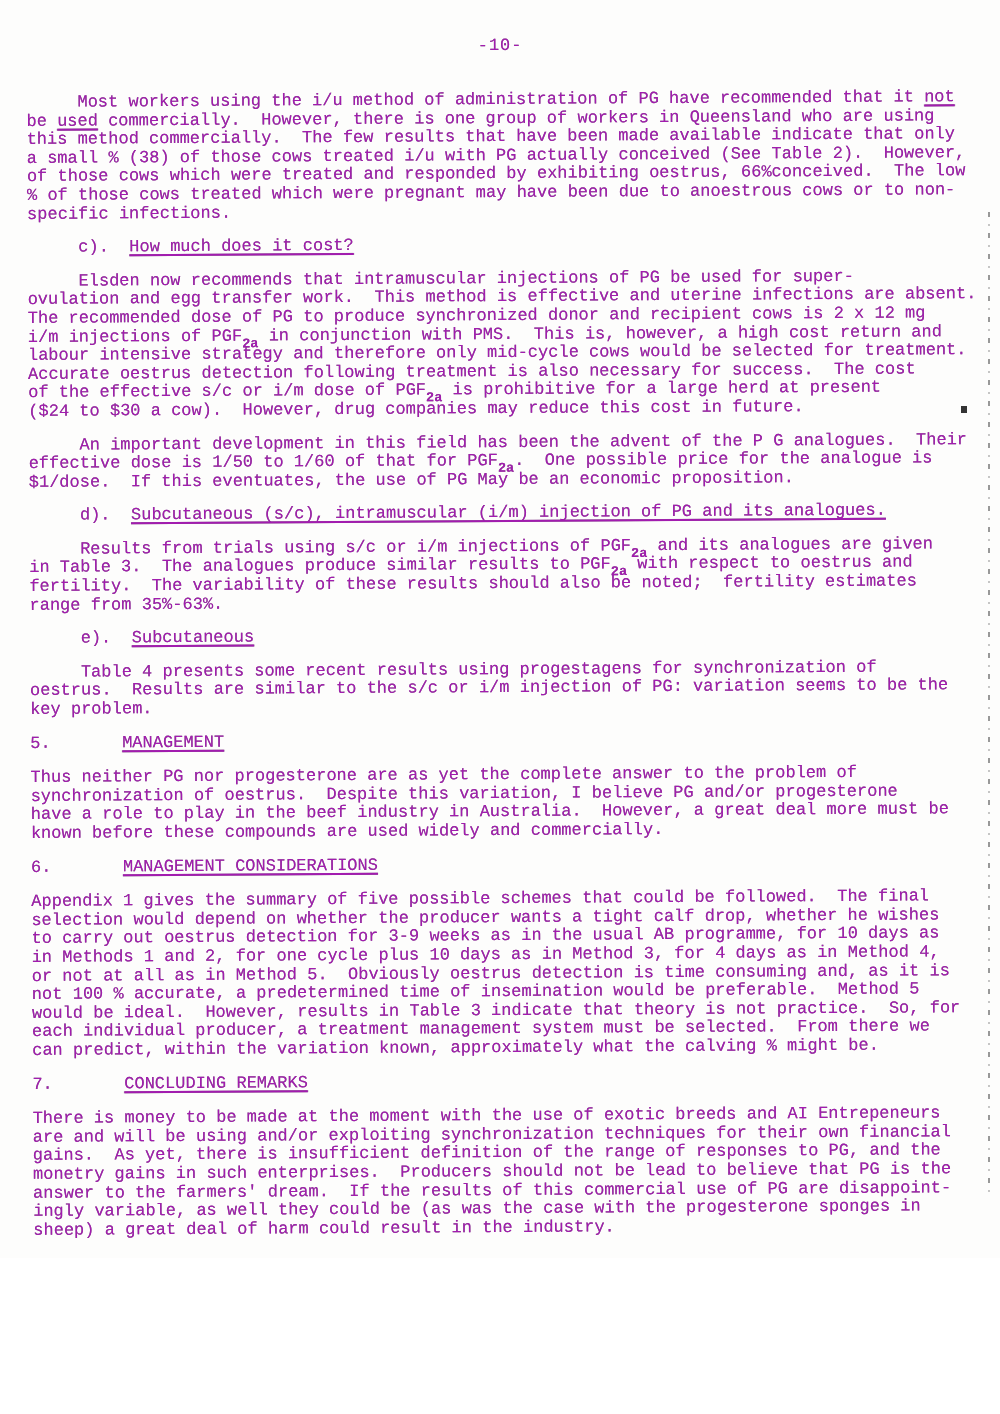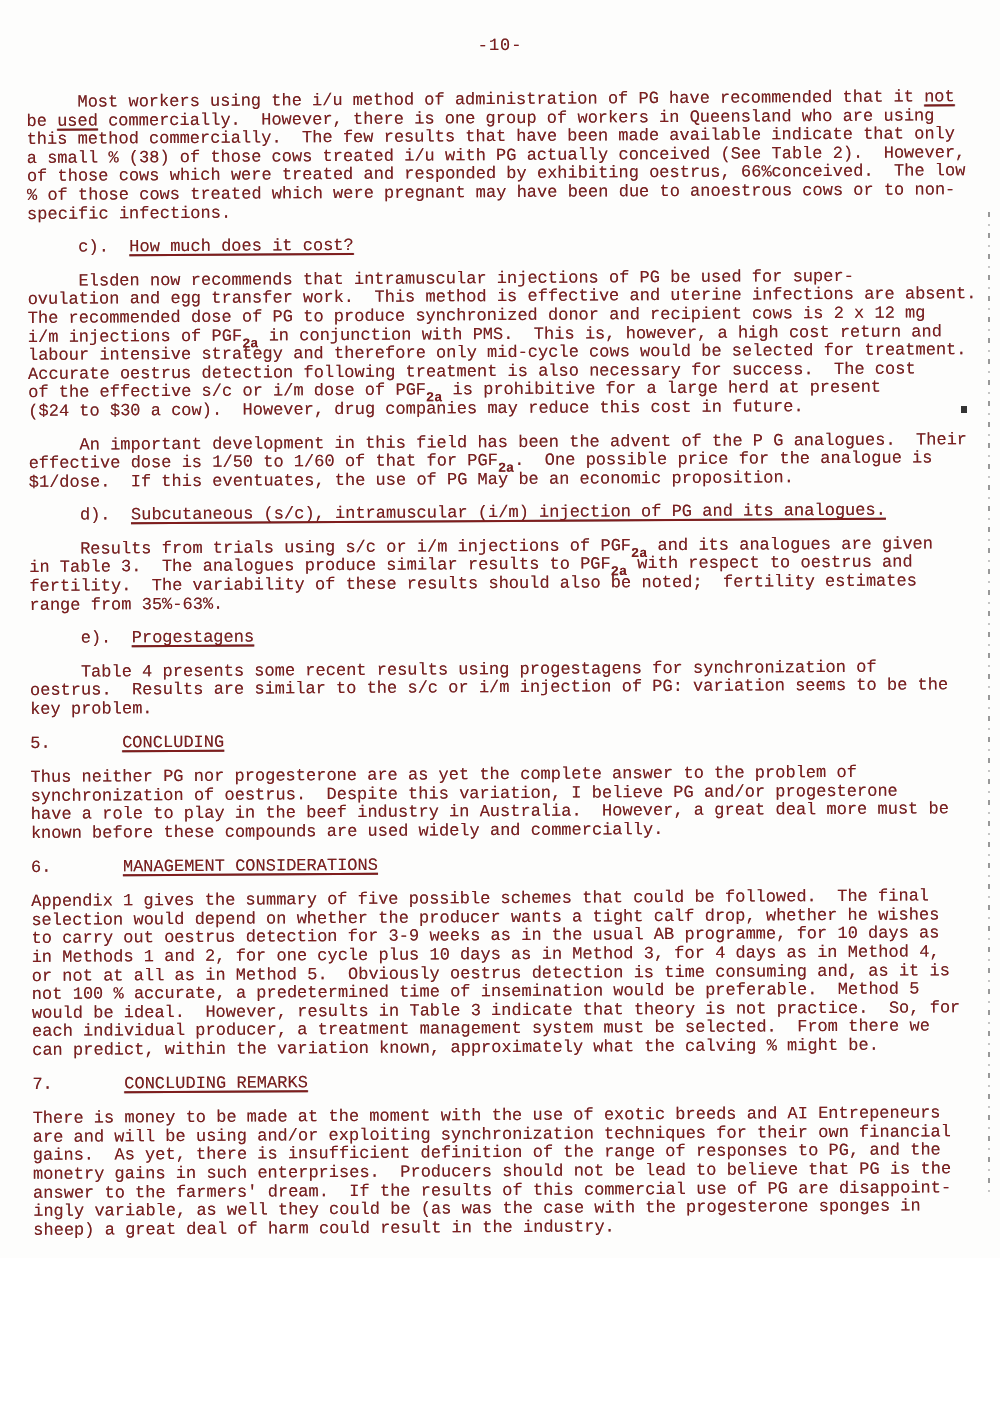--- a/index.html
+++ b/index.html
@@ -7,21 +7,21 @@
     padding: 0;
     background: #ffffff;
   }
   .sheet {
     position: relative;
     width: 1000px;
     height: 1258px;
     background: #fdfdfc;
     overflow: hidden;
     font-family: "Liberation Mono", "DejaVu Sans Mono", monospace;
-    color: #7f1d1d;
+    color: #a21caf;
   }
   .sheet-inner {
     position: absolute;
     top: 36px;
     left: 0;
     width: 1000px;
     transform: rotate(-0.35deg);
     transform-origin: 50% 0;
   }
   .page-number {
@@ -110,23 +110,23 @@
 <div class="sheet">
   <div class="sheet-inner">
     <div class="page-number">-10-</div>
     <div class="doc-body">
       <div class="block">     Most workers using the i/u method of administration of PG have recommended that it <span class="u">not</span><br>be <span class="u">used</span> commercially.  However, there is one group of workers in Queensland who are using<br>this method commercially.  The few results that have been made available indicate that only<br>a small % (38) of those cows treated i/u with PG actually conceived (See Table 2).  However,<br>of those cows which were treated and responded by exhibiting oestrus, 66%conceived.  The low<br>% of those cows treated which were pregnant may have been due to anoestrous cows or to non-<br>specific infections.</div>
       <div class="block heading">     c).  <span class="u">How much does it cost?</span></div>
       <div class="block">     Elsden now recommends that intramuscular injections of PG be used for super-<br>ovulation and egg transfer work.  This method is effective and uterine infections are absent.<br>The recommended dose of PG to produce synchronized donor and recipient cows is 2 x 12 mg<br>i/m injections of PGF<sub>2a</sub> in conjunction with PMS.  This is, however, a high cost return and<br>labour intensive strategy and therefore only mid-cycle cows would be selected for treatment.<br>Accurate oestrus detection following treatment is also necessary for success.  The cost<br>of the effective s/c or i/m dose of PGF<sub>2a</sub> is prohibitive for a large herd at present<br>($24 to $30 a cow).  However, drug companies may reduce this cost in future.</div>
       <div class="block">     An important development in this field has been the advent of the P G analogues.  Their<br>effective dose is 1/50 to 1/60 of that for PGF<sub>2a</sub>.  One possible price for the analogue is<br>$1/dose.  If this eventuates, the use of PG May be an economic proposition.</div>
       <div class="block heading">     d).  <span class="u">Subcutaneous (s/c), intramuscular (i/m) injection of PG and its analogues.</span></div>
       <div class="block">     Results from trials using s/c or i/m injections of PGF<sub>2a</sub> and its analogues are given<br>in Table 3.  The analogues produce similar results to PGF<sub>2a</sub> with respect to oestrus and<br>fertility.  The variability of these results should also be noted;  fertility estimates<br>range from 35%-63%.</div>
-      <div class="block heading">     e).  <span class="u">Progestagens</span></div>
+      <div class="block heading">     e).  <span class="u">Subcutaneous</span></div>
       <div class="block">     Table 4 presents some recent results using progestagens for synchronization of<br>oestrus.  Results are similar to the s/c or i/m injection of PG: variation seems to be the<br>key problem.</div>
-      <div class="block num-heading">5.       <span class="u">CONCLUDING</span></div>
+      <div class="block num-heading">5.       <span class="u">MANAGEMENT</span></div>
       <div class="block">Thus neither PG nor progesterone are as yet the complete answer to the problem of<br>synchronization of oestrus.  Despite this variation, I believe PG and/or progesterone<br>have a role to play in the beef industry in Australia.  However, a great deal more must be<br>known before these compounds are used widely and commercially.</div>
       <div class="block num-heading">6.       <span class="u">MANAGEMENT CONSIDERATIONS</span></div>
       <div class="block">Appendix 1 gives the summary of five possible schemes that could be followed.  The final<br>selection would depend on whether the producer wants a tight calf drop, whether he wishes<br>to carry out oestrus detection for 3-9 weeks as in the usual AB programme, for 10 days as<br>in Methods 1 and 2, for one cycle plus 10 days as in Method 3, for 4 days as in Method 4,<br>or not at all as in Method 5.  Obviously oestrus detection is time consuming and, as it is<br>not 100 % accurate, a predetermined time of insemination would be preferable.  Method 5<br>would be ideal.  However, results in Table 3 indicate that theory is not practice.  So, for<br>each individual producer, a treatment management system must be selected.  From there we<br>can predict, within the variation known, approximately what the calving % might be.</div>
       <div class="block num-heading">7.       <span class="u">CONCLUDING REMARKS</span></div>
       <div class="block">There is money to be made at the moment with the use of exotic breeds and AI Entrepeneurs<br>are and will be using and/or exploiting synchronization techniques for their own financial<br>gains.  As yet, there is insufficient definition of the range of responses to PG, and the<br>monetry gains in such enterprises.  Producers should not be lead to believe that PG is the<br>answer to the farmers' dream.  If the results of this commercial use of PG are disappoint-<br>ingly variable, as well they could be (as was the case with the progesterone sponges in<br>sheep) a great deal of harm could result in the industry.</div>
     </div>
   </div>
   <div class="edge-artifact"></div>
   <div class="speck-a"></div>
   <div class="speck-b"></div>

